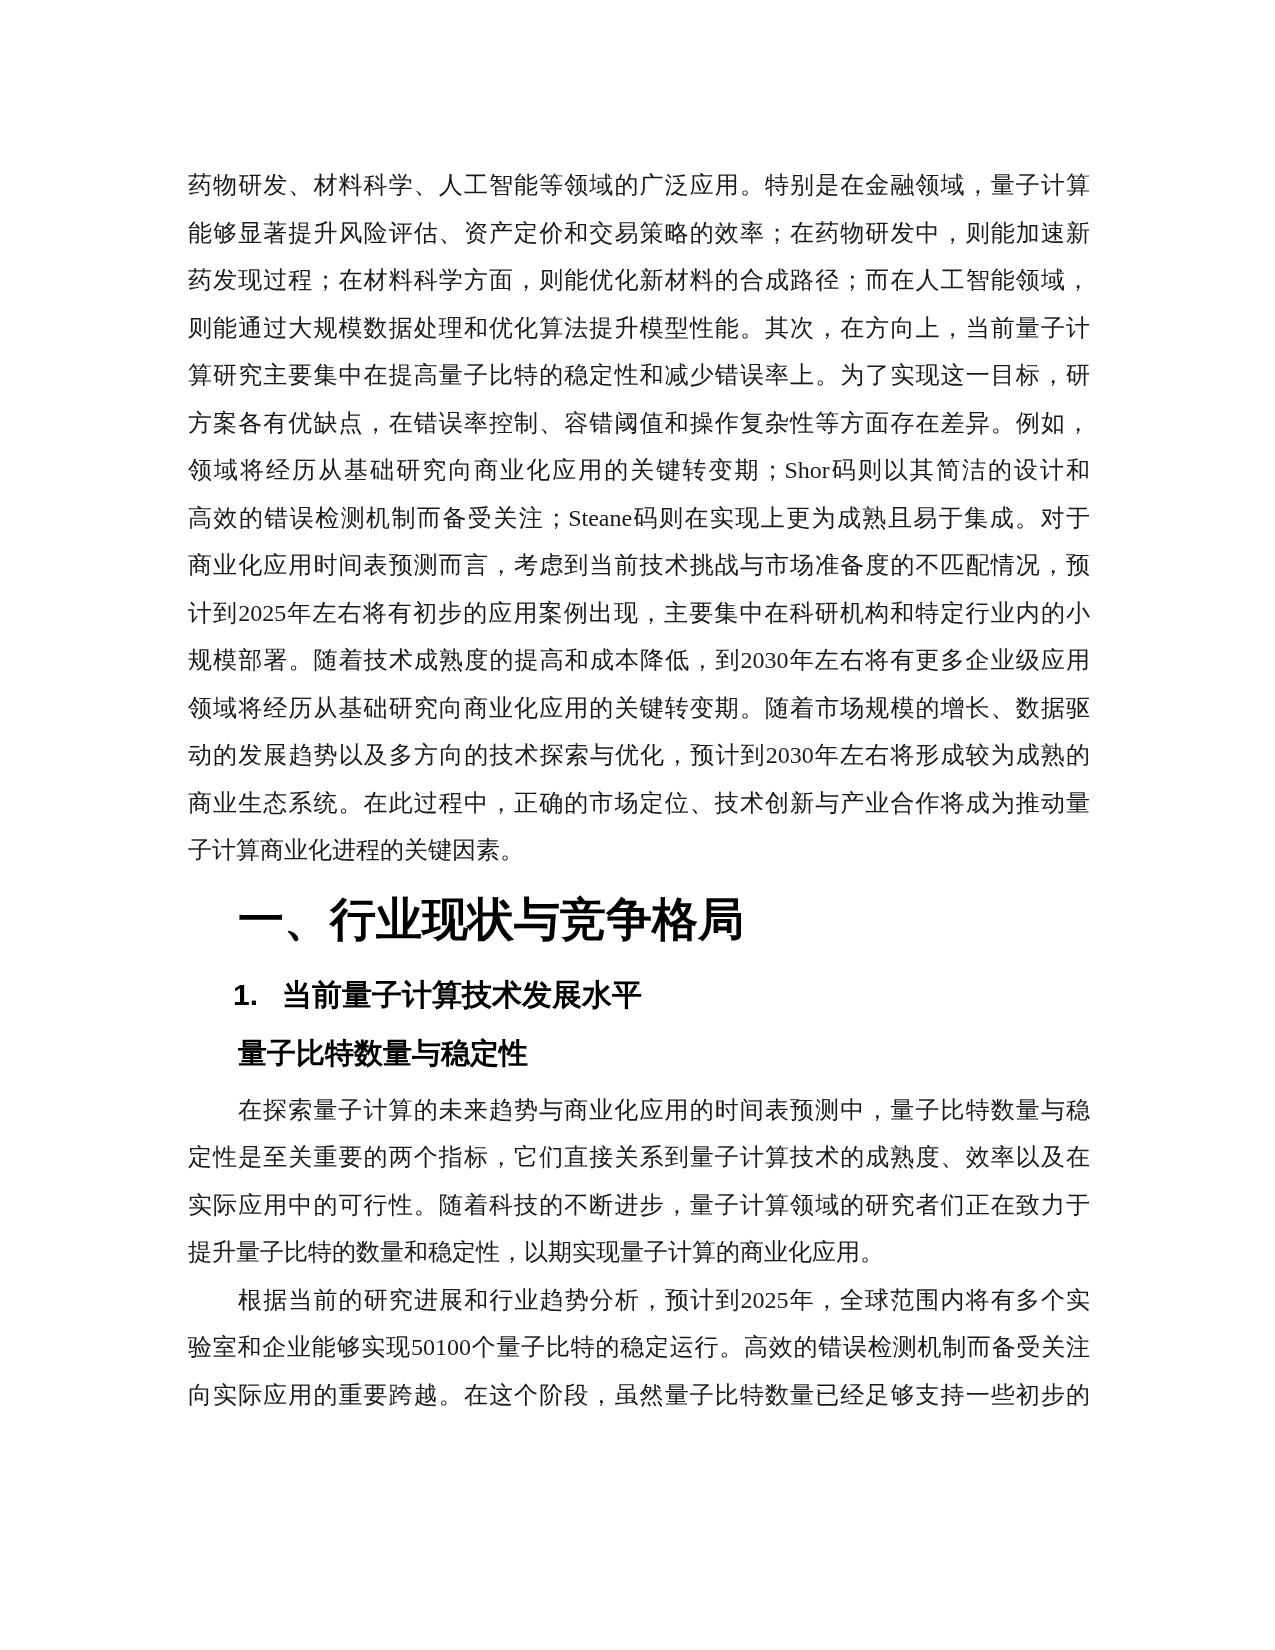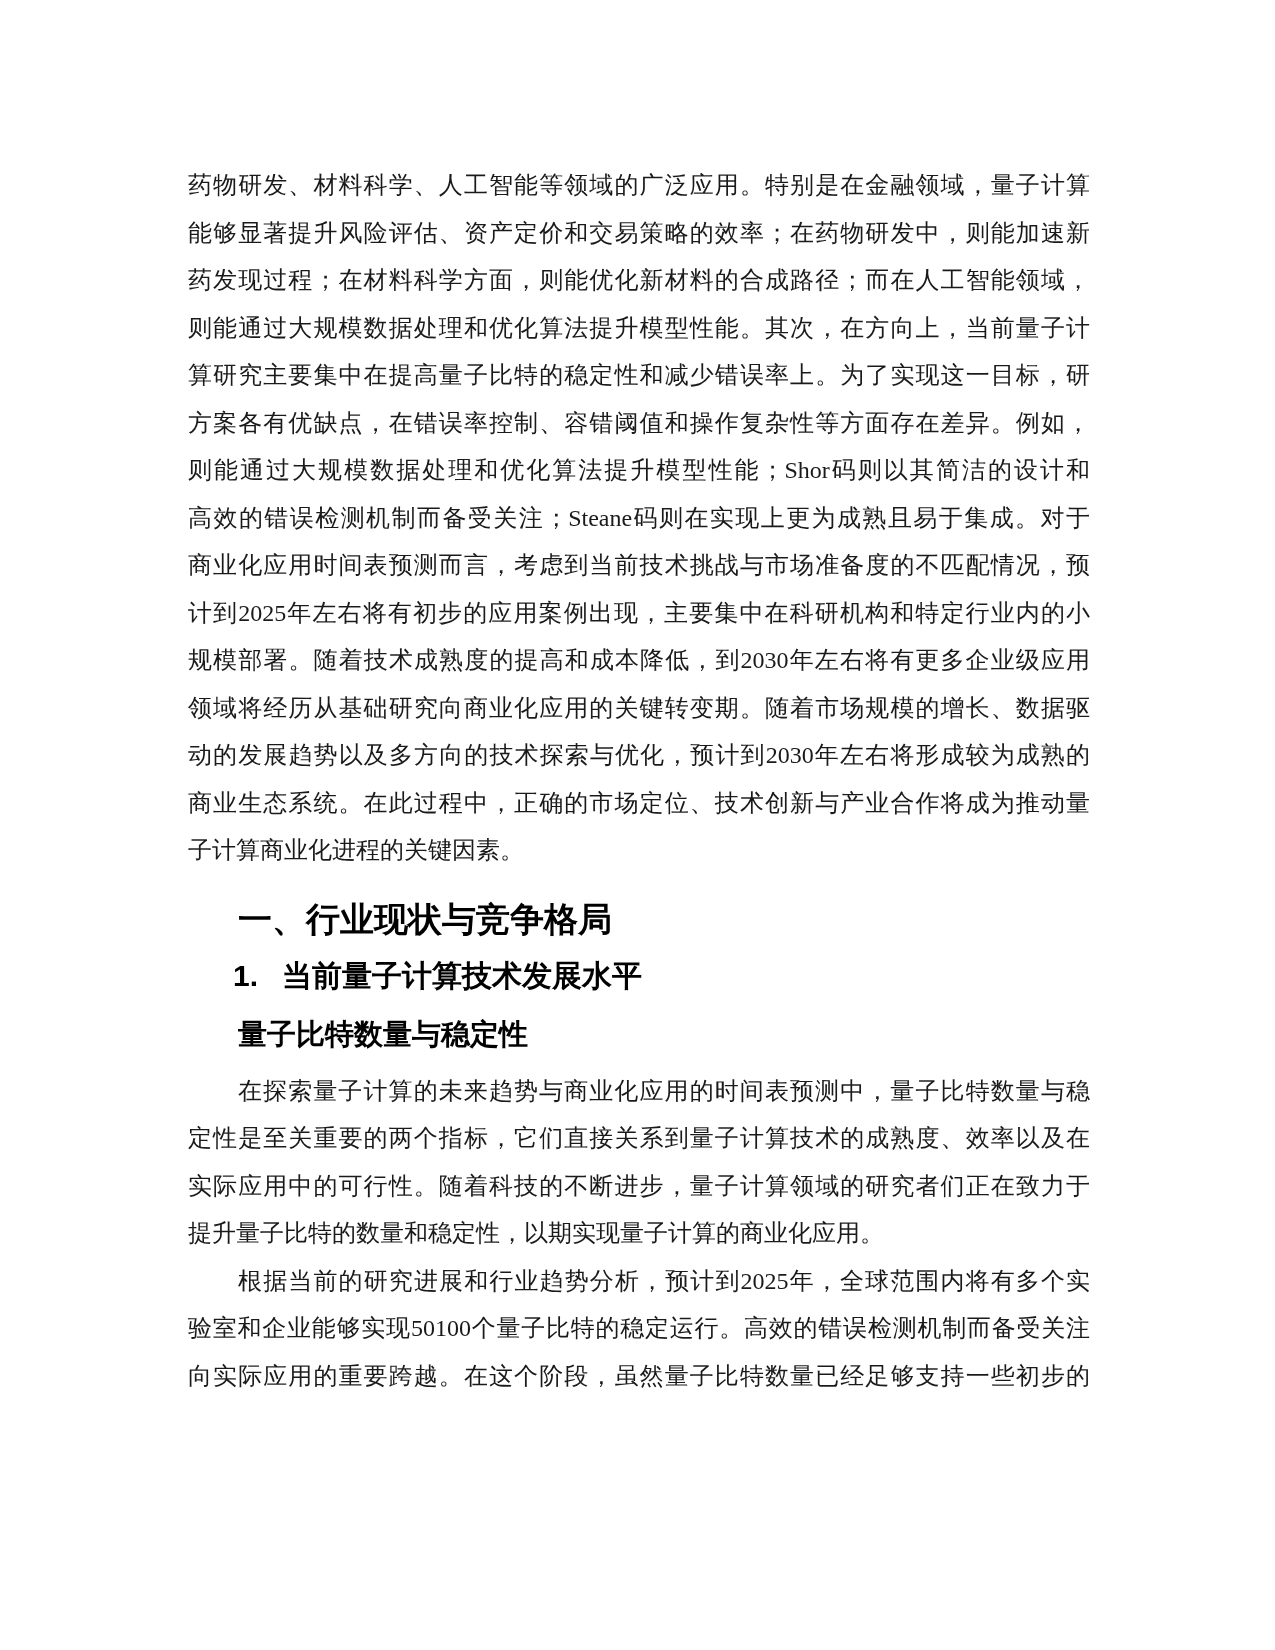--- a/index.html
+++ b/index.html
@@ -41,25 +41,25 @@
     text-align-last: left;
   }
   .heading {
     color: #000000;
     font-family: "Liberation Sans", "DejaVu Sans", sans-serif;
     font-weight: 700;
   }
   h1.heading {
     margin: 22px 0 0 0;
     padding-left: 50px;
-    font-size: 34px;
+    font-size: 46px;
     line-height: 44px;
   }
   h2.heading {
-    margin: 14px 0 0 0;
+    margin: 33px 0 0 0;
     padding-left: 45px;
     font-size: 30px;
     line-height: 42px;
   }
   h3.heading {
     margin: 16px 0 4px 0;
     padding-left: 50px;
     font-size: 29px;
     line-height: 42px;
   }
@@ -77,21 +77,21 @@
 <div class="page">
   <main class="column">
 
     <div class="para" id="p0">
         <div class="line">药物研发、材料科学、人工智能等领域的广泛应用。特别是在金融领域，量子计算</div>
         <div class="line">能够显著提升风险评估、资产定价和交易策略的效率；在药物研发中，则能加速新</div>
         <div class="line">药发现过程；在材料科学方面，则能优化新材料的合成路径；而在人工智能领域，</div>
         <div class="line">则能通过大规模数据处理和优化算法提升模型性能。其次，在方向上，当前量子计</div>
         <div class="line">算研究主要集中在提高量子比特的稳定性和减少错误率上。为了实现这一目标，研</div>
         <div class="line">方案各有优缺点，在错误率控制、容错阈值和操作复杂性等方面存在差异。例如，</div>
-        <div class="line">则能通过大规模数据处理和优化算法提升模型性能；Shor码则以其简洁的设计和</div>
+        <div class="line">领域将经历从基础研究向商业化应用的关键转变期；Shor码则以其简洁的设计和</div>
         <div class="line">高效的错误检测机制而备受关注；Steane码则在实现上更为成熟且易于集成。对于</div>
         <div class="line">商业化应用时间表预测而言，考虑到当前技术挑战与市场准备度的不匹配情况，预</div>
         <div class="line">计到2025年左右将有初步的应用案例出现，主要集中在科研机构和特定行业内的小</div>
         <div class="line">规模部署。随着技术成熟度的提高和成本降低，到2030年左右将有更多企业级应用</div>
         <div class="line">领域将经历从基础研究向商业化应用的关键转变期。随着市场规模的增长、数据驱</div>
         <div class="line">动的发展趋势以及多方向的技术探索与优化，预计到2030年左右将形成较为成熟的</div>
         <div class="line">商业生态系统。在此过程中，正确的市场定位、技术创新与产业合作将成为推动量</div>
         <div class="line last">子计算商业化进程的关键因素。</div>
       </div>
 

